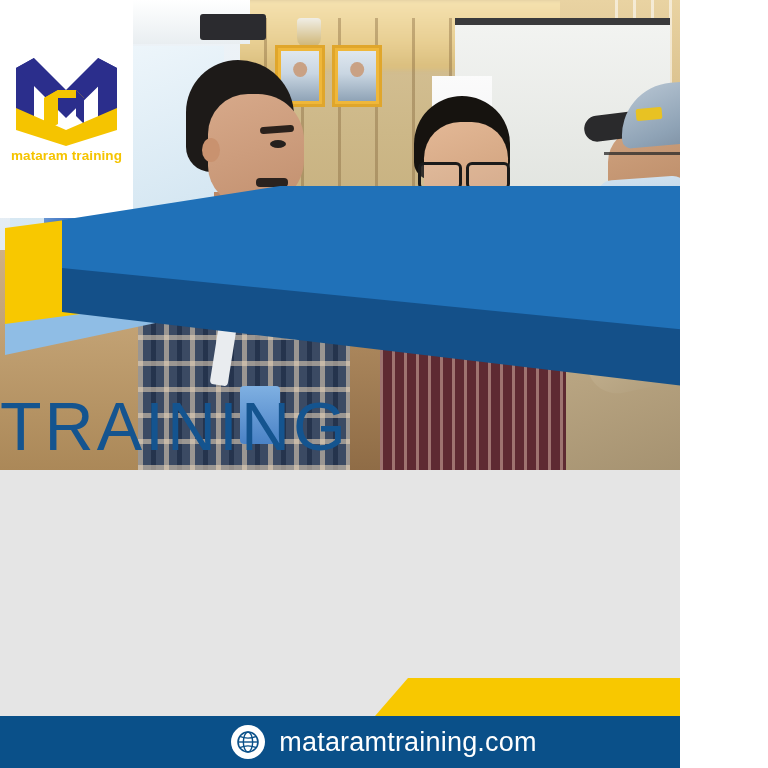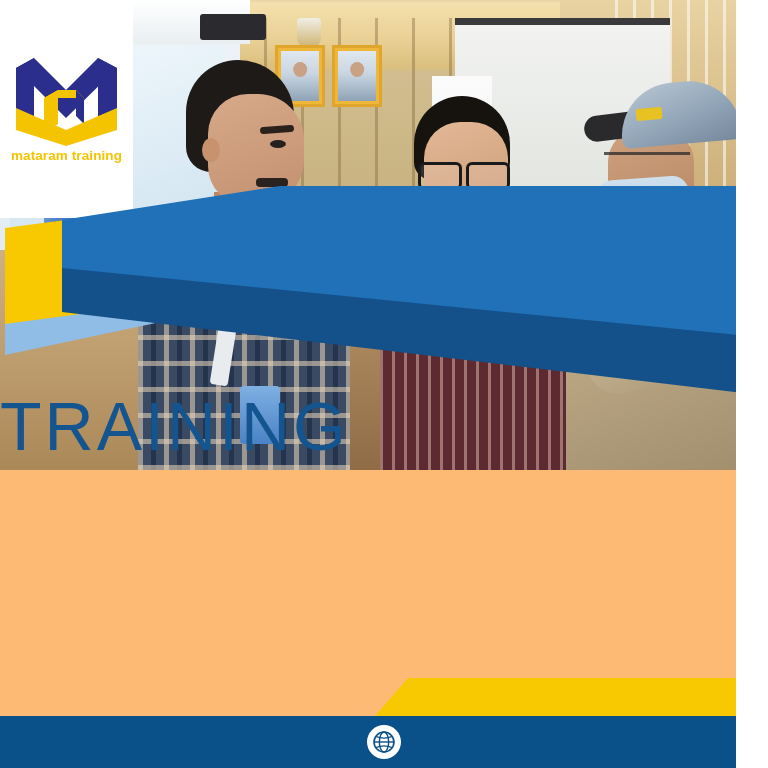--- a/index.html
+++ b/index.html
@@ -1,22 +1,22 @@
 <!DOCTYPE html>
 <html><head>
 <meta charset="utf-8">
 <style>
   html,body{margin:0;padding:0;background:#fff;}
   body{font-family:"Liberation Sans",sans-serif;}
 
   #poster{
     position:relative;
-    width:736px;height:768px;
+    width:680px;height:768px;
     overflow:hidden;
-    background:#fdba74;
+    background:#e5e5e5;
   }
 
   
   .photo{
     position:absolute;left:0;top:0;width:768px;height:470px;
     overflow:hidden;
     clip-path: polygon(0 0, 768px 0, 768px 470px, 0 470px);
   }
   .photo-inner{position:absolute;inset:0;}
 
@@ -528,15 +528,16 @@
   <div class="footer">
     <div class="globe-badge">
       <svg viewBox="0 0 24 24" width="26" height="26">
         <circle cx="12" cy="12" r="9.2" fill="none" stroke="#0A5089" stroke-width="1.5"></circle>
         <ellipse cx="12" cy="12" rx="4.3" ry="9.2" fill="none" stroke="#0A5089" stroke-width="1.3"></ellipse>
         <line x1="2.8" y1="12" x2="21.2" y2="12" stroke="#0A5089" stroke-width="1.3"></line>
         <path d="M4.3 6.8 Q12 10 19.7 6.8" fill="none" stroke="#0A5089" stroke-width="1.2"></path>
         <path d="M4.3 17.2 Q12 14 19.7 17.2" fill="none" stroke="#0A5089" stroke-width="1.2"></path>
       </svg>
     </div>
+    <div class="site">mataramtraining.com</div>
   </div>
 
 </div>
 
 </body></html>

